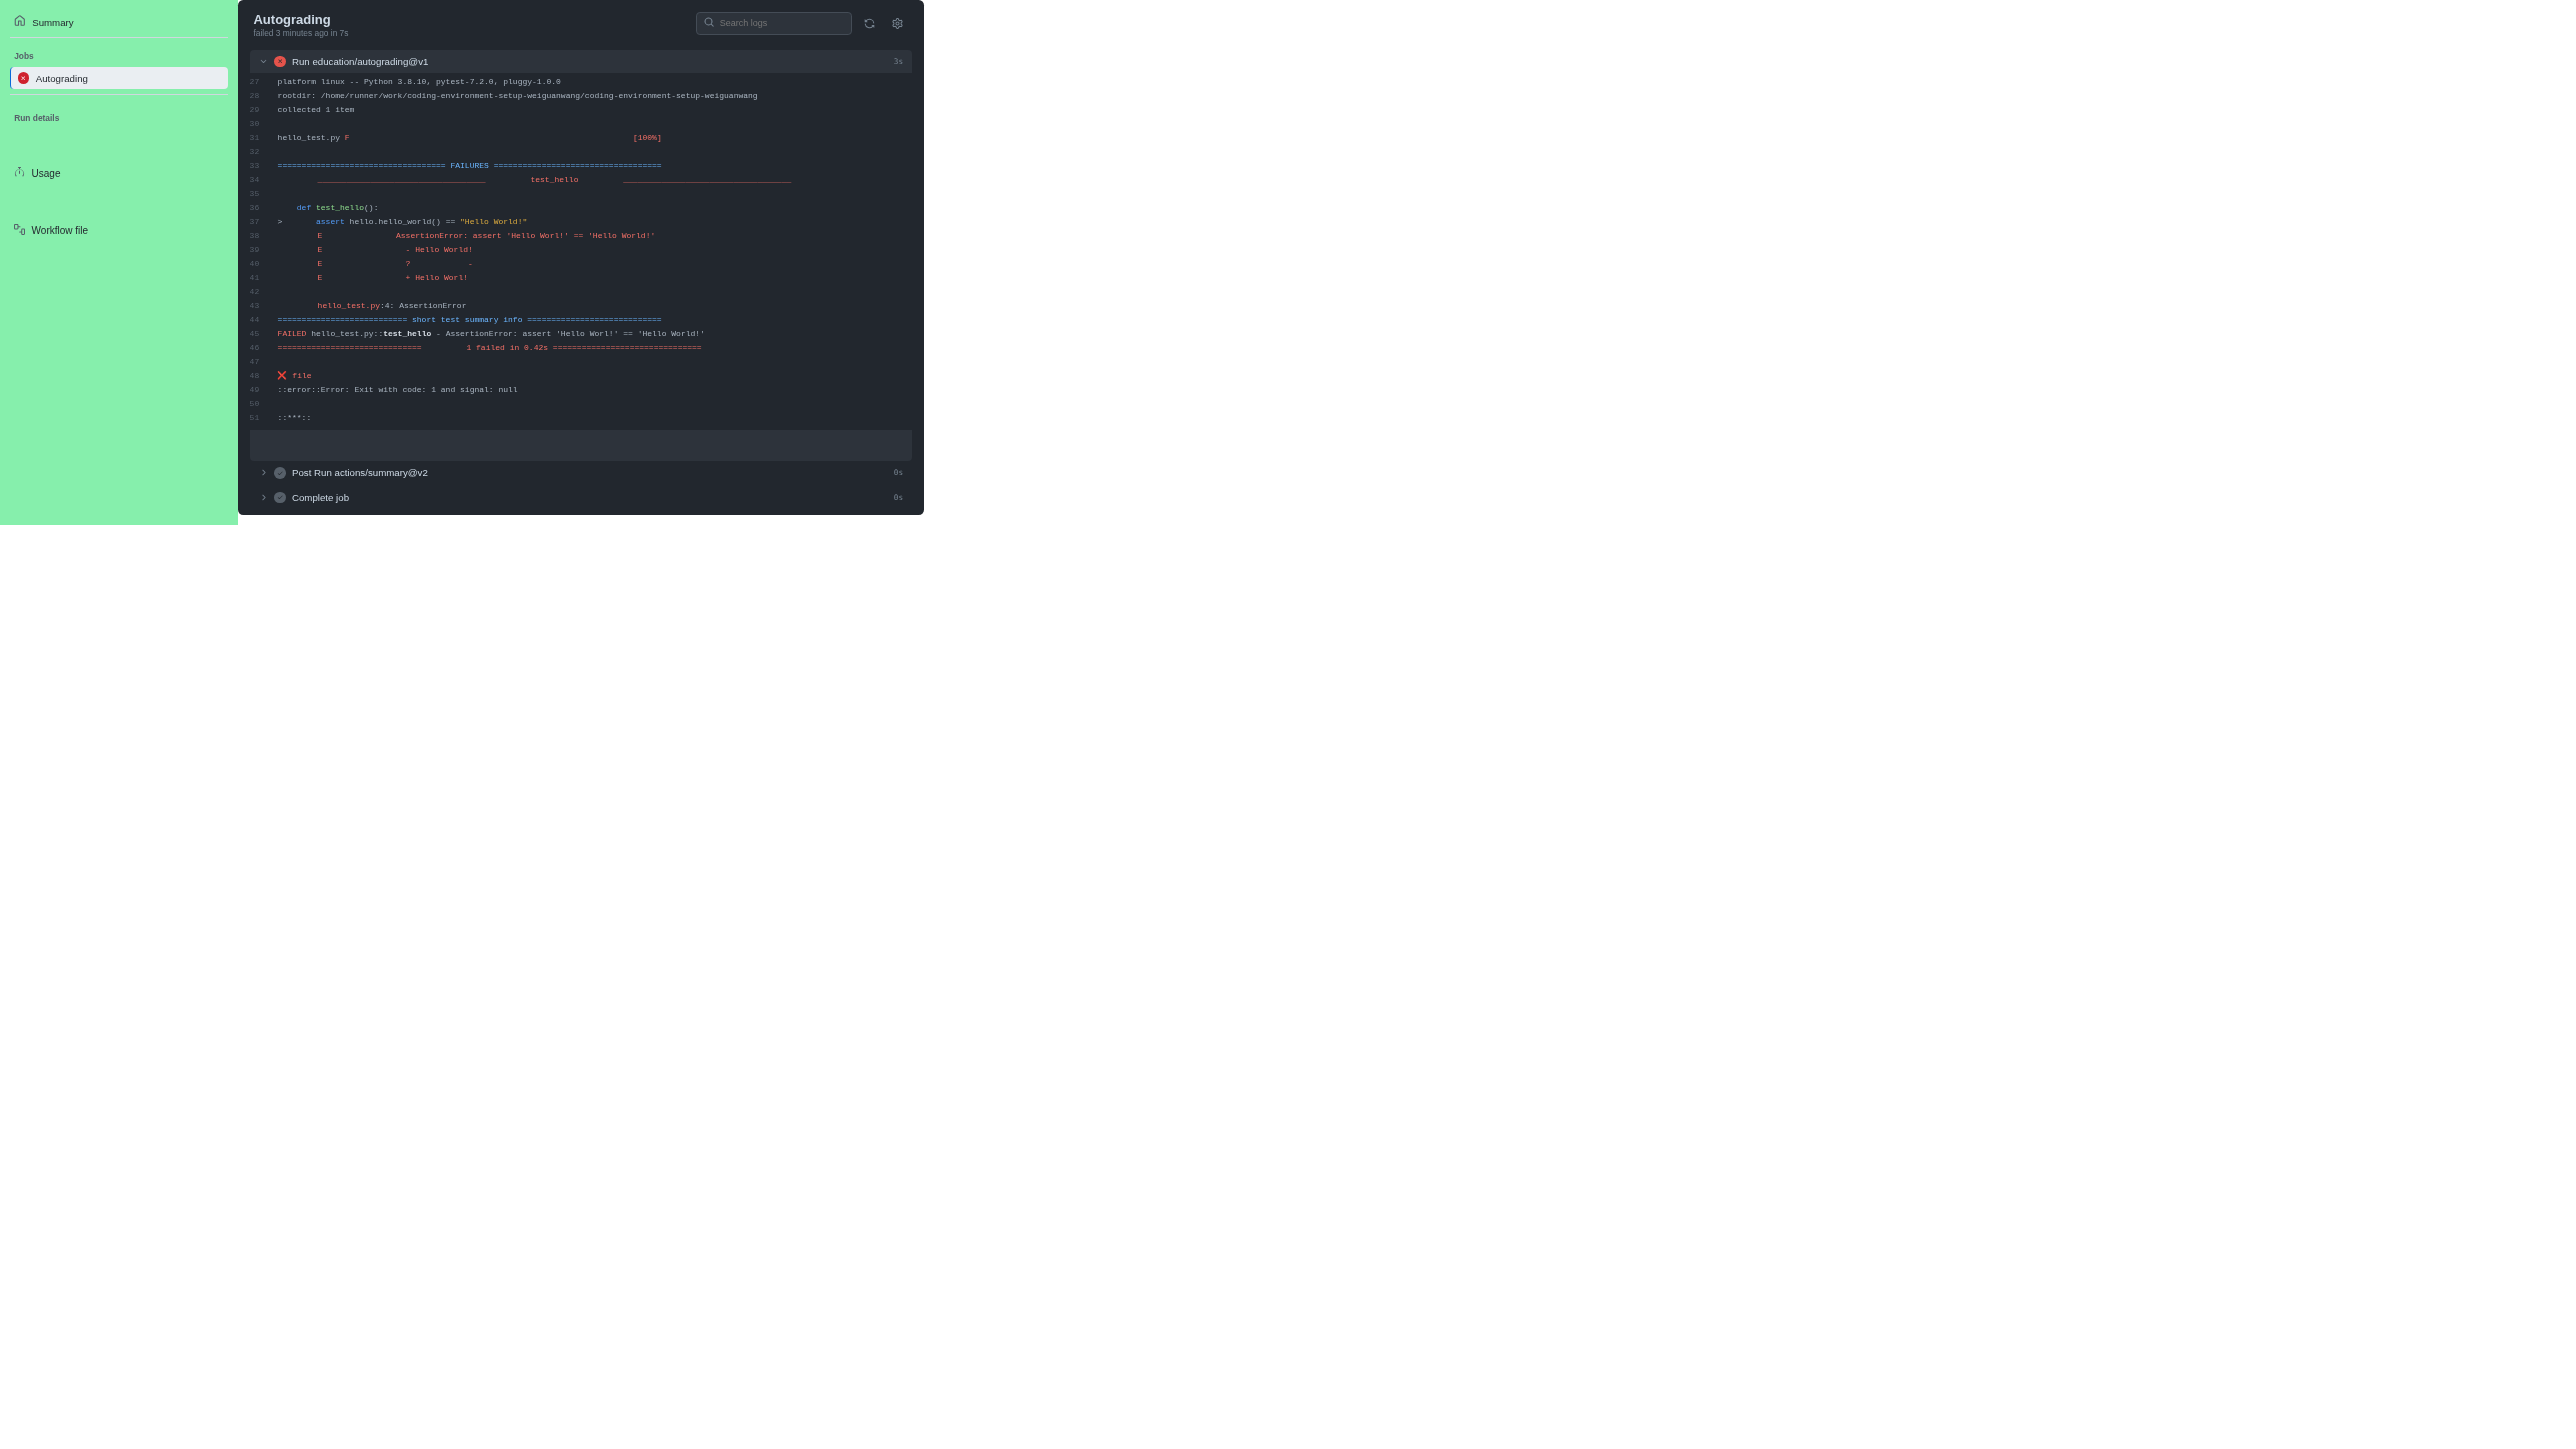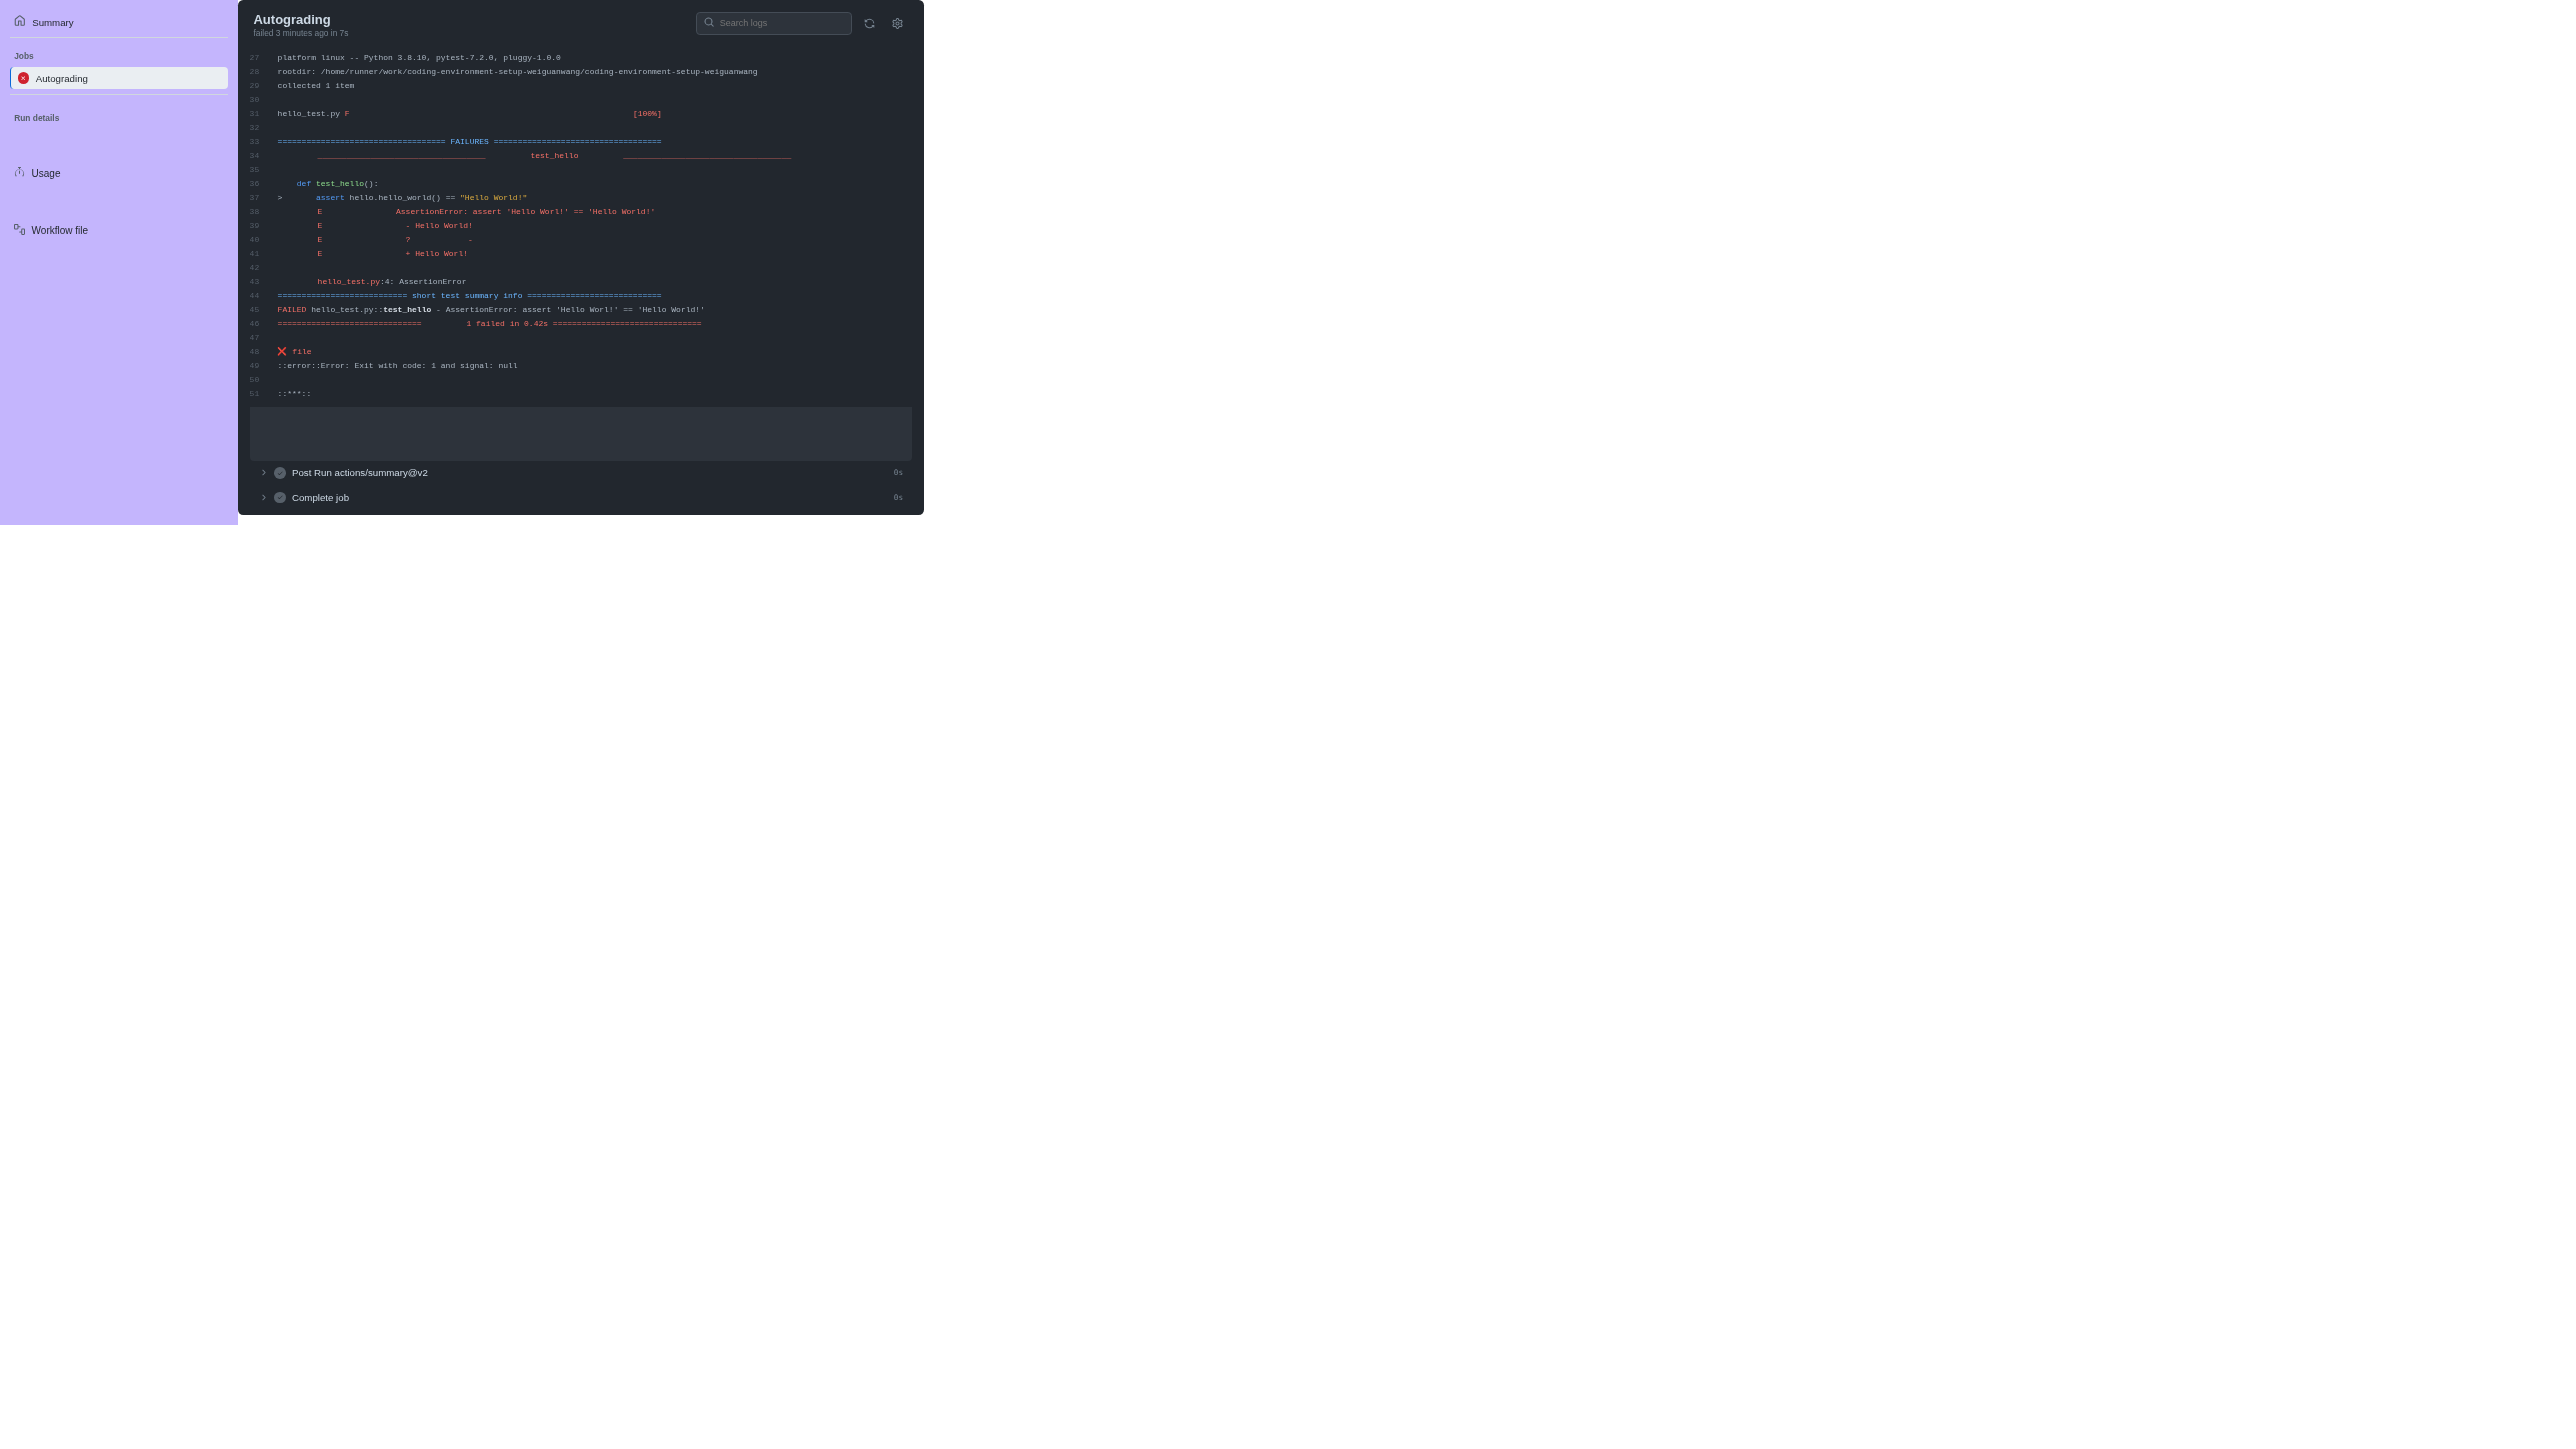--- a/index.html
+++ b/index.html
@@ -7,21 +7,21 @@
     font-family: -apple-system, BlinkMacSystemFont, "Segoe UI", Helvetica, Arial, sans-serif;
     background: #ffffff;
     color: #24292f;
     overflow: hidden;
     width: 934px;
     height: 525px;
   }
   .layout { display: flex; height: 100%; }
   .sidebar {
     width: 238px;
-    background: #c4b5fd;
+    background: #86efac;
     padding: 10.3px;
   }
   .sidebar-summary {
     display: flex; align-items: center; gap: 6.4px;
     padding: 5.2px 3.9px 7.7px 3.9px;
     border-bottom: 0.6px solid #d0d7de;
     margin-bottom: 10.3px;
     cursor: pointer;
   }
   .sidebar-summary svg { color: #57606a; }
@@ -202,20 +202,34 @@
         <div class="icon-btn">
           <svg width="11" height="11" viewBox="0 0 16 16" fill="currentColor">
               <path d="M8 0a8.2 8.2 0 0 1 .701.031C9.444.095 9.99.645 10.16 1.29l.288 1.107c.018.066.079.158.212.224.231.114.454.243.668.386.123.082.233.09.299.071l1.103-.303c.644-.176 1.392.021 1.82.63.27.385.506.792.704 1.218.315.675.111 1.422-.364 1.891l-.814.806c-.049.048-.098.147-.088.294.016.257.016.515 0 .772-.01.147.038.246.088.294l.814.806c.475.469.679 1.216.364 1.891a7.977 7.977 0 0 1-.704 1.217c-.428.61-1.176.807-1.82.63l-1.102-.302c-.067-.019-.177-.011-.3.071a5.909 5.909 0 0 1-.668.386c-.133.066-.194.158-.211.224l-.29 1.106c-.168.646-.715 1.196-1.458 1.26a8.006 8.006 0 0 1-1.402 0c-.743-.064-1.289-.614-1.458-1.26l-.289-1.106c-.018-.066-.079-.158-.212-.224a5.738 5.738 0 0 1-.668-.386c-.123-.082-.233-.09-.299-.071l-1.103.303c-.644.176-1.392-.021-1.82-.63a8.12 8.12 0 0 1-.704-1.218c-.315-.675-.111-1.422.363-1.891l.815-.806c.05-.048.098-.147.088-.294a6.214 6.214 0 0 1 0-.772c.01-.147-.038-.246-.088-.294l-.815-.806C.635 6.045.431 5.298.746 4.623a7.92 7.92 0 0 1 .704-1.217c.428-.61 1.176-.807 1.82-.63l1.102.302c.067.019.177.011.3-.071.214-.143.437-.272.668-.386.133-.066.194-.158.211-.224l.29-1.106C6.009.645 6.556.095 7.299.03 7.53.01 7.764 0 8 0m-.571 1.525c-.036.003-.108.036-.137.146l-.289 1.105c-.147.561-.549.967-.998 1.189-.173.086-.34.183-.5.29-.417.278-.97.423-1.529.27l-1.103-.303c-.109-.03-.175.016-.195.045-.22.312-.412.644-.573.99-.014.031-.021.11.059.19l.815.806c.411.406.562.957.53 1.456a4.709 4.709 0 0 0 0 .582c.032.499-.119 1.05-.53 1.456l-.815.806c-.081.08-.073.159-.059.19.162.346.353.677.573.989.02.03.085.076.195.046l1.102-.303c.56-.153 1.113-.008 1.53.27.161.107.328.204.501.29.447.222.85.629.997 1.189l.289 1.105c.029.109.101.143.137.146a6.6 6.6 0 0 0 1.142 0c.036-.003.108-.036.137-.146l.289-1.105c.147-.561.549-.967.998-1.189.173-.086.34-.183.5-.29.417-.278.97-.423 1.529-.27l1.103.303c.109.029.175-.016.195-.045.22-.313.411-.644.573-.99.014-.031.021-.11-.059-.19l-.815-.806c-.411-.406-.562-.957-.53-1.456a4.709 4.709 0 0 0 0-.582c-.032-.499.119-1.05.53-1.456l.815-.806c.081-.08.073-.159.059-.19a6.464 6.464 0 0 0-.573-.989c-.02-.03-.085-.076-.195-.046l-1.102.303c-.56.153-1.113.008-1.53-.27a4.44 4.44 0 0 0-.501-.29c-.447-.222-.85-.629-.997-1.189l-.289-1.105c-.029-.11-.101-.143-.137-.146a6.6 6.6 0 0 0-1.142 0M11 8a3 3 0 1 1-6 0 3 3 0 0 1 6 0M9.5 8a1.5 1.5 0 1 0-3.001.001A1.5 1.5 0 0 0 9.5 8"></path>
             </svg>
         </div>
       </div>
     </div>
 
     <div class="steps">
       <div class="expanded-step">
+        <div class="step-header">
+          <span class="chev">
+            <svg viewBox="0 0 16 16" fill="currentColor">
+                <path d="M12.78 5.22a.749.749 0 0 1 0 1.06l-4.25 4.25a.749.749 0 0 1-1.06 0L3.22 6.28a.749.749 0 1 1 1.06-1.06L8 8.94l3.72-3.72a.749.749 0 0 1 1.06 0"></path>
+              </svg>
+          </span>
+          <span class="step-status status-fail">
+            <svg viewBox="0 0 16 16" fill="currentColor">
+                <path d="M3.72 3.72a.75.75 0 0 1 1.06 0L8 6.94l3.22-3.22a.75.75 0 1 1 1.06 1.06L9.06 8l3.22 3.22a.75.75 0 1 1-1.06 1.06L8 9.06l-3.22 3.22a.75.75 0 0 1-1.06-1.06L6.94 8 3.72 4.78a.75.75 0 0 1 0-1.06Z"></path>
+              </svg>
+          </span>
+          <span class="step-title">Run education/autograding@v1</span>
+          <span class="step-time">3s</span>
+        </div>
         <div class="log" id="log-body">
             <div class="log-row"><span class="ln">27</span><span class="lc"><span>platform linux -- Python 3.8.10, pytest-7.2.0, pluggy-1.0.0</span></span></div>
             <div class="log-row"><span class="ln">28</span><span class="lc"><span>rootdir: /home/runner/work/coding-environment-setup-weiguanwang/coding-environment-setup-weiguanwang</span></span></div>
             <div class="log-row"><span class="ln">29</span><span class="lc"><span>collected 1 item</span></span></div>
             <div class="log-row"><span class="ln">30</span><span class="lc"><span></span></span></div>
             <div class="log-row"><span class="ln">31</span><span class="lc"><span>hello_test.py </span><span class="c-red">F</span><span>                                                           </span><span class="c-red">[100%]</span></span></div>
             <div class="log-row"><span class="ln">32</span><span class="lc"><span></span></span></div>
             <div class="log-row"><span class="ln">33</span><span class="lc"><span class="c-cyan">=================================== FAILURES ===================================</span></span></div>
             <div class="log-row"><span class="ln">34</span><span class="lc"><span class="c-redb">___________________________________ </span><span class="c-redb">test_hello</span><span class="c-redb"> ___________________________________</span></span></div>
             <div class="log-row"><span class="ln">35</span><span class="lc"><span></span></span></div>

